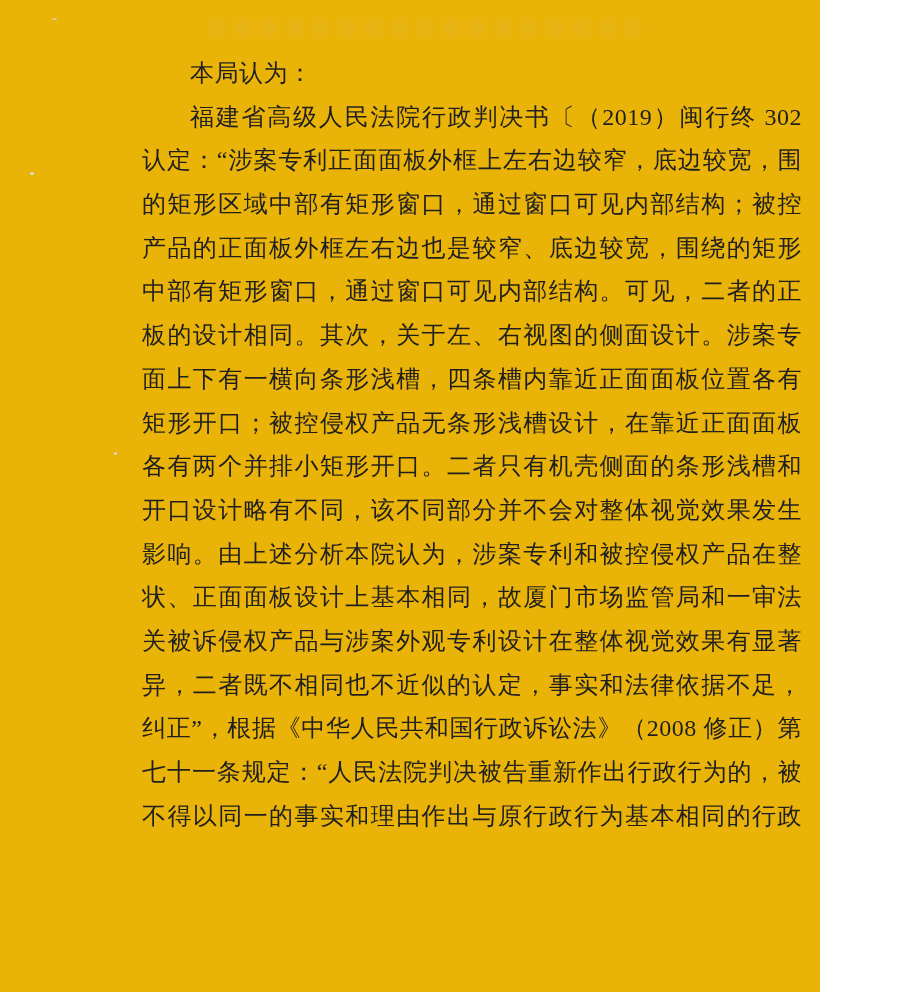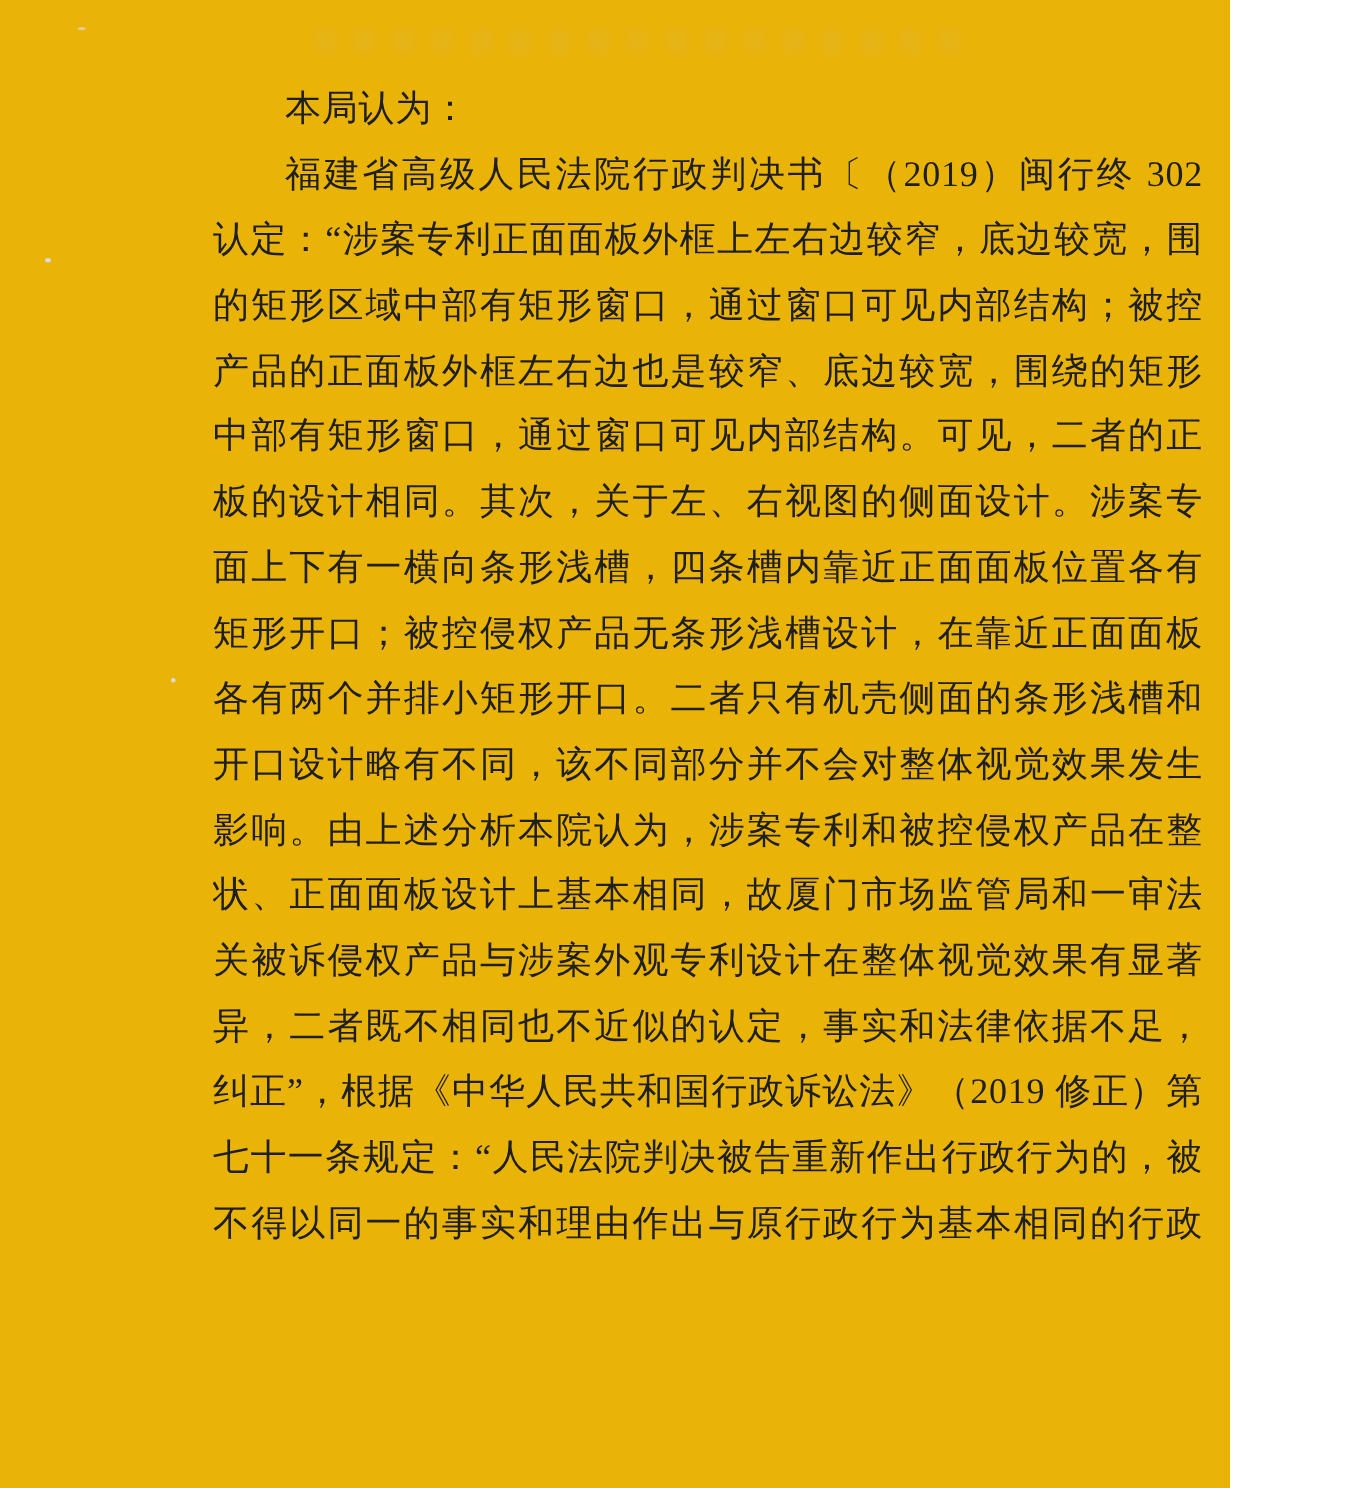--- a/index.html
+++ b/index.html
@@ -85,17 +85,17 @@
       <div class="doc-line justify">中部有矩形窗口，通过窗口可见内部结构。可见，二者的正面面</div>
       <div class="doc-line justify">板的设计相同。其次，关于左、右视图的侧面设计。涉案专利侧</div>
       <div class="doc-line justify">面上下有一横向条形浅槽，四条槽内靠近正面面板位置各有一小</div>
       <div class="doc-line justify">矩形开口；被控侵权产品无条形浅槽设计，在靠近正面面板位置</div>
       <div class="doc-line justify">各有两个并排小矩形开口。二者只有机壳侧面的条形浅槽和矩形</div>
       <div class="doc-line justify">开口设计略有不同，该不同部分并不会对整体视觉效果发生较大</div>
       <div class="doc-line justify">影响。由上述分析本院认为，涉案专利和被控侵权产品在整体形</div>
       <div class="doc-line justify">状、正面面板设计上基本相同，故厦门市场监管局和一审法院有</div>
       <div class="doc-line justify">关被诉侵权产品与涉案外观专利设计在整体视觉效果有显著差</div>
       <div class="doc-line justify">异，二者既不相同也不近似的认定，事实和法律依据不足，应予</div>
-      <div class="doc-line justify">纠正”，根据《中华人民共和国行政诉讼法》（2019 修正）第</div>
+      <div class="doc-line justify">纠正”，根据《中华人民共和国行政诉讼法》（2008 修正）第</div>
       <div class="doc-line justify">七十一条规定：“人民法院判决被告重新作出行政行为的，被告</div>
       <div class="doc-line justify">不得以同一的事实和理由作出与原行政行为基本相同的行政行</div>
     </div>
 </div>
 
 </body></html>

